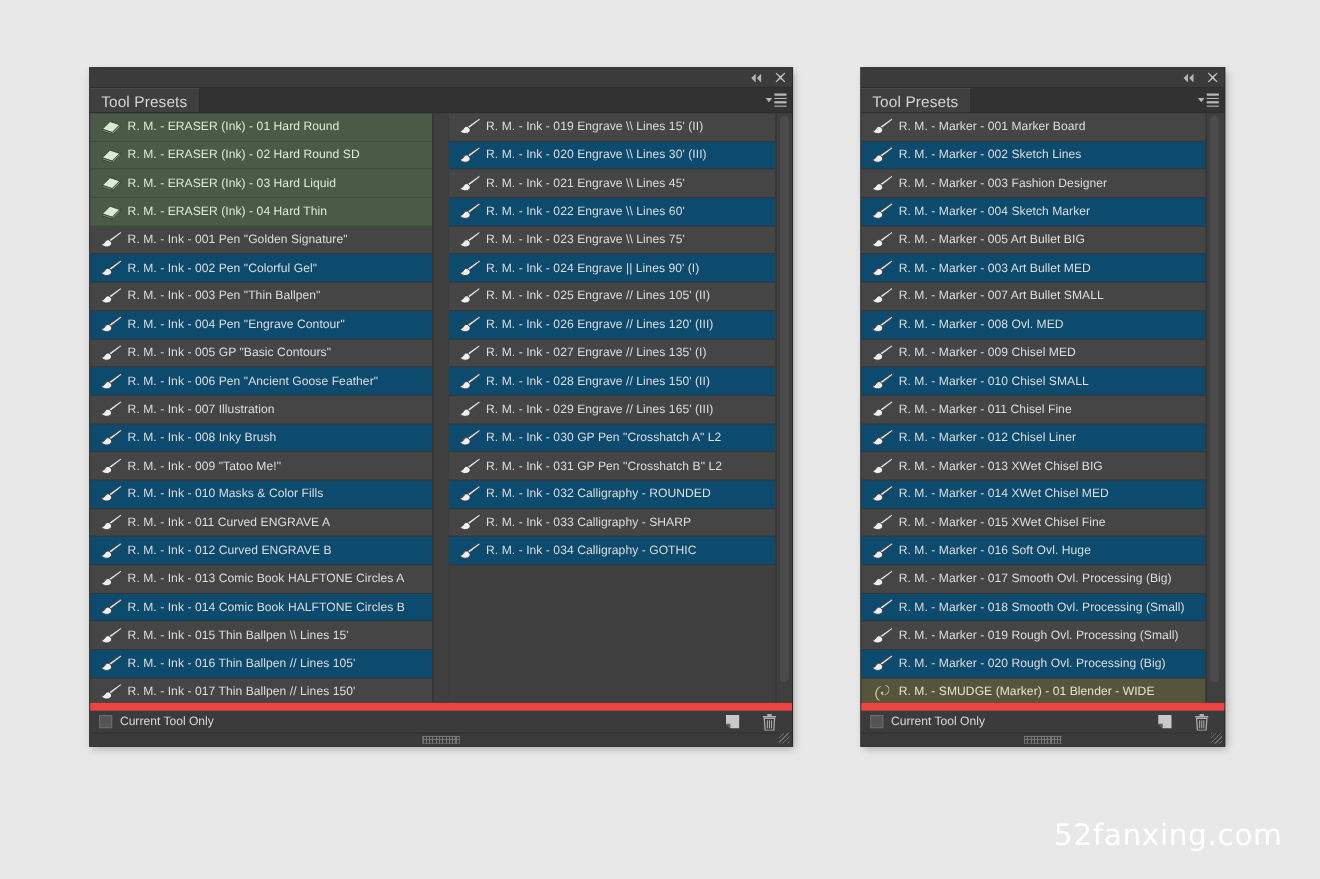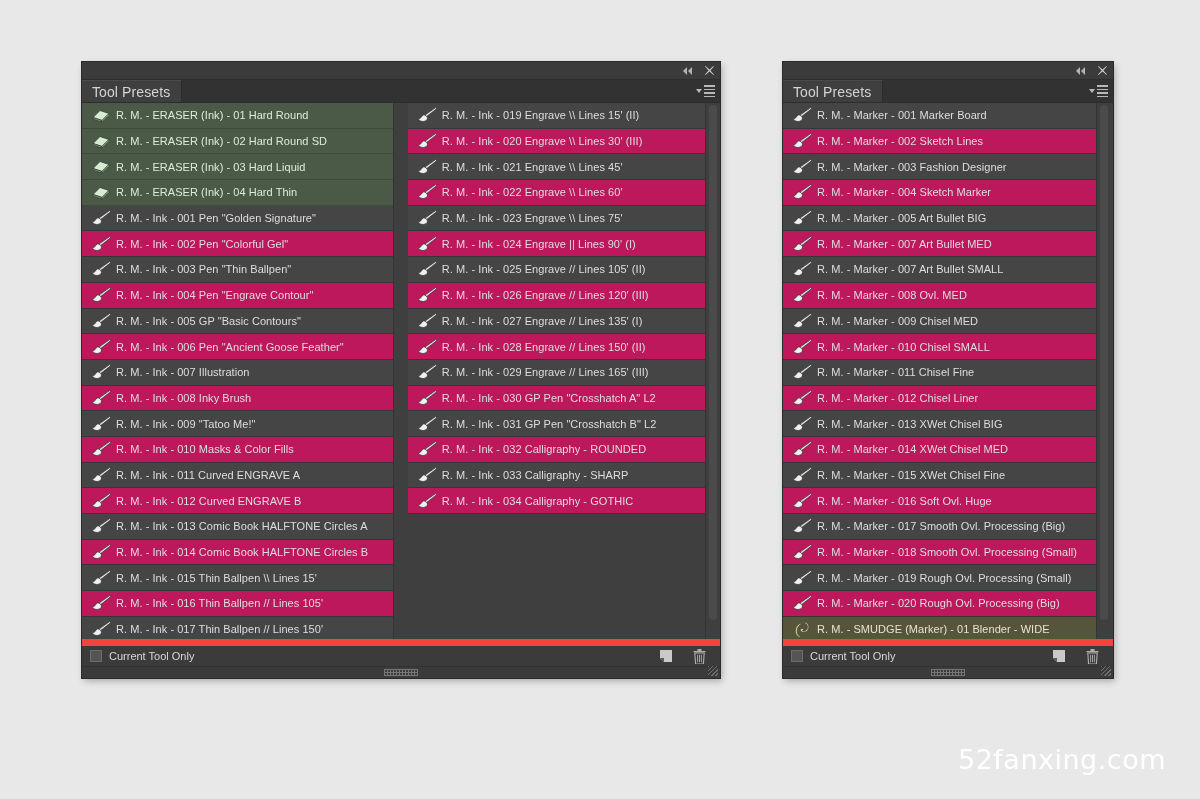--- a/index.html
+++ b/index.html
@@ -128,21 +128,21 @@
     display: flex;
     align-items: center;
     background: #454545;
     border-bottom: 1px solid #363636;
     padding-left: 8px;
     cursor: pointer;
     user-select: none;
     flex: 0 0 auto;
     overflow: hidden;
   }
-  .preset-row.alt   { background: #be185d; }
+  .preset-row.alt   { background: #0c4a6e; }
   .preset-row.green { background: #4b5a47; border-bottom-color: #3e4a3b; }
   .preset-row.olive { background: #56553c; border-bottom-color: #464532; }
 
   .preset-row .label {
     font-size: 11px;
     color: #dedede;
     white-space: nowrap;
     letter-spacing: 0.05px;
   }
   .preset-row.green .label { color: #dcecd8; }
@@ -719,21 +719,21 @@
           </span>
           <span class="label">R. M. - Marker - 005 Art Bullet BIG</span>
         </div>
         <div class="preset-row alt">
           <span class="ticon">
             <svg width="20" height="16" viewBox="0 0 20 16">
               <path d="M18.6 0.6 L19.6 1.8 L9.6 9.6 L8.1 8.0 Z" fill="#e4e4e4" stroke="#3a3a3a" stroke-width="0.7"></path>
               <path d="M8.2 8.0 L9.8 9.7 C10.8 10.7 10.6 12.4 9.3 13.4 C7.8 14.6 5.5 14.8 3.6 14.0 C2.3 13.5 1.4 12.5 1.2 11.6 C2.3 11.9 3.3 11.5 3.8 10.7 C4.5 9.6 5.2 8.6 6.3 8.0 Z" fill="#f0f0f0" stroke="#3a3a3a" stroke-width="0.8"></path>
             </svg>
           </span>
-          <span class="label">R. M. - Marker - 007 Art Bullet MED</span>
+          <span class="label">R. M. - Marker - 003 Art Bullet MED</span>
         </div>
         <div class="preset-row">
           <span class="ticon">
             <svg width="20" height="16" viewBox="0 0 20 16">
               <path d="M18.6 0.6 L19.6 1.8 L9.6 9.6 L8.1 8.0 Z" fill="#e4e4e4" stroke="#3a3a3a" stroke-width="0.7"></path>
               <path d="M8.2 8.0 L9.8 9.7 C10.8 10.7 10.6 12.4 9.3 13.4 C7.8 14.6 5.5 14.8 3.6 14.0 C2.3 13.5 1.4 12.5 1.2 11.6 C2.3 11.9 3.3 11.5 3.8 10.7 C4.5 9.6 5.2 8.6 6.3 8.0 Z" fill="#f0f0f0" stroke="#3a3a3a" stroke-width="0.8"></path>
             </svg>
           </span>
           <span class="label">R. M. - Marker - 007 Art Bullet SMALL</span>
         </div>

